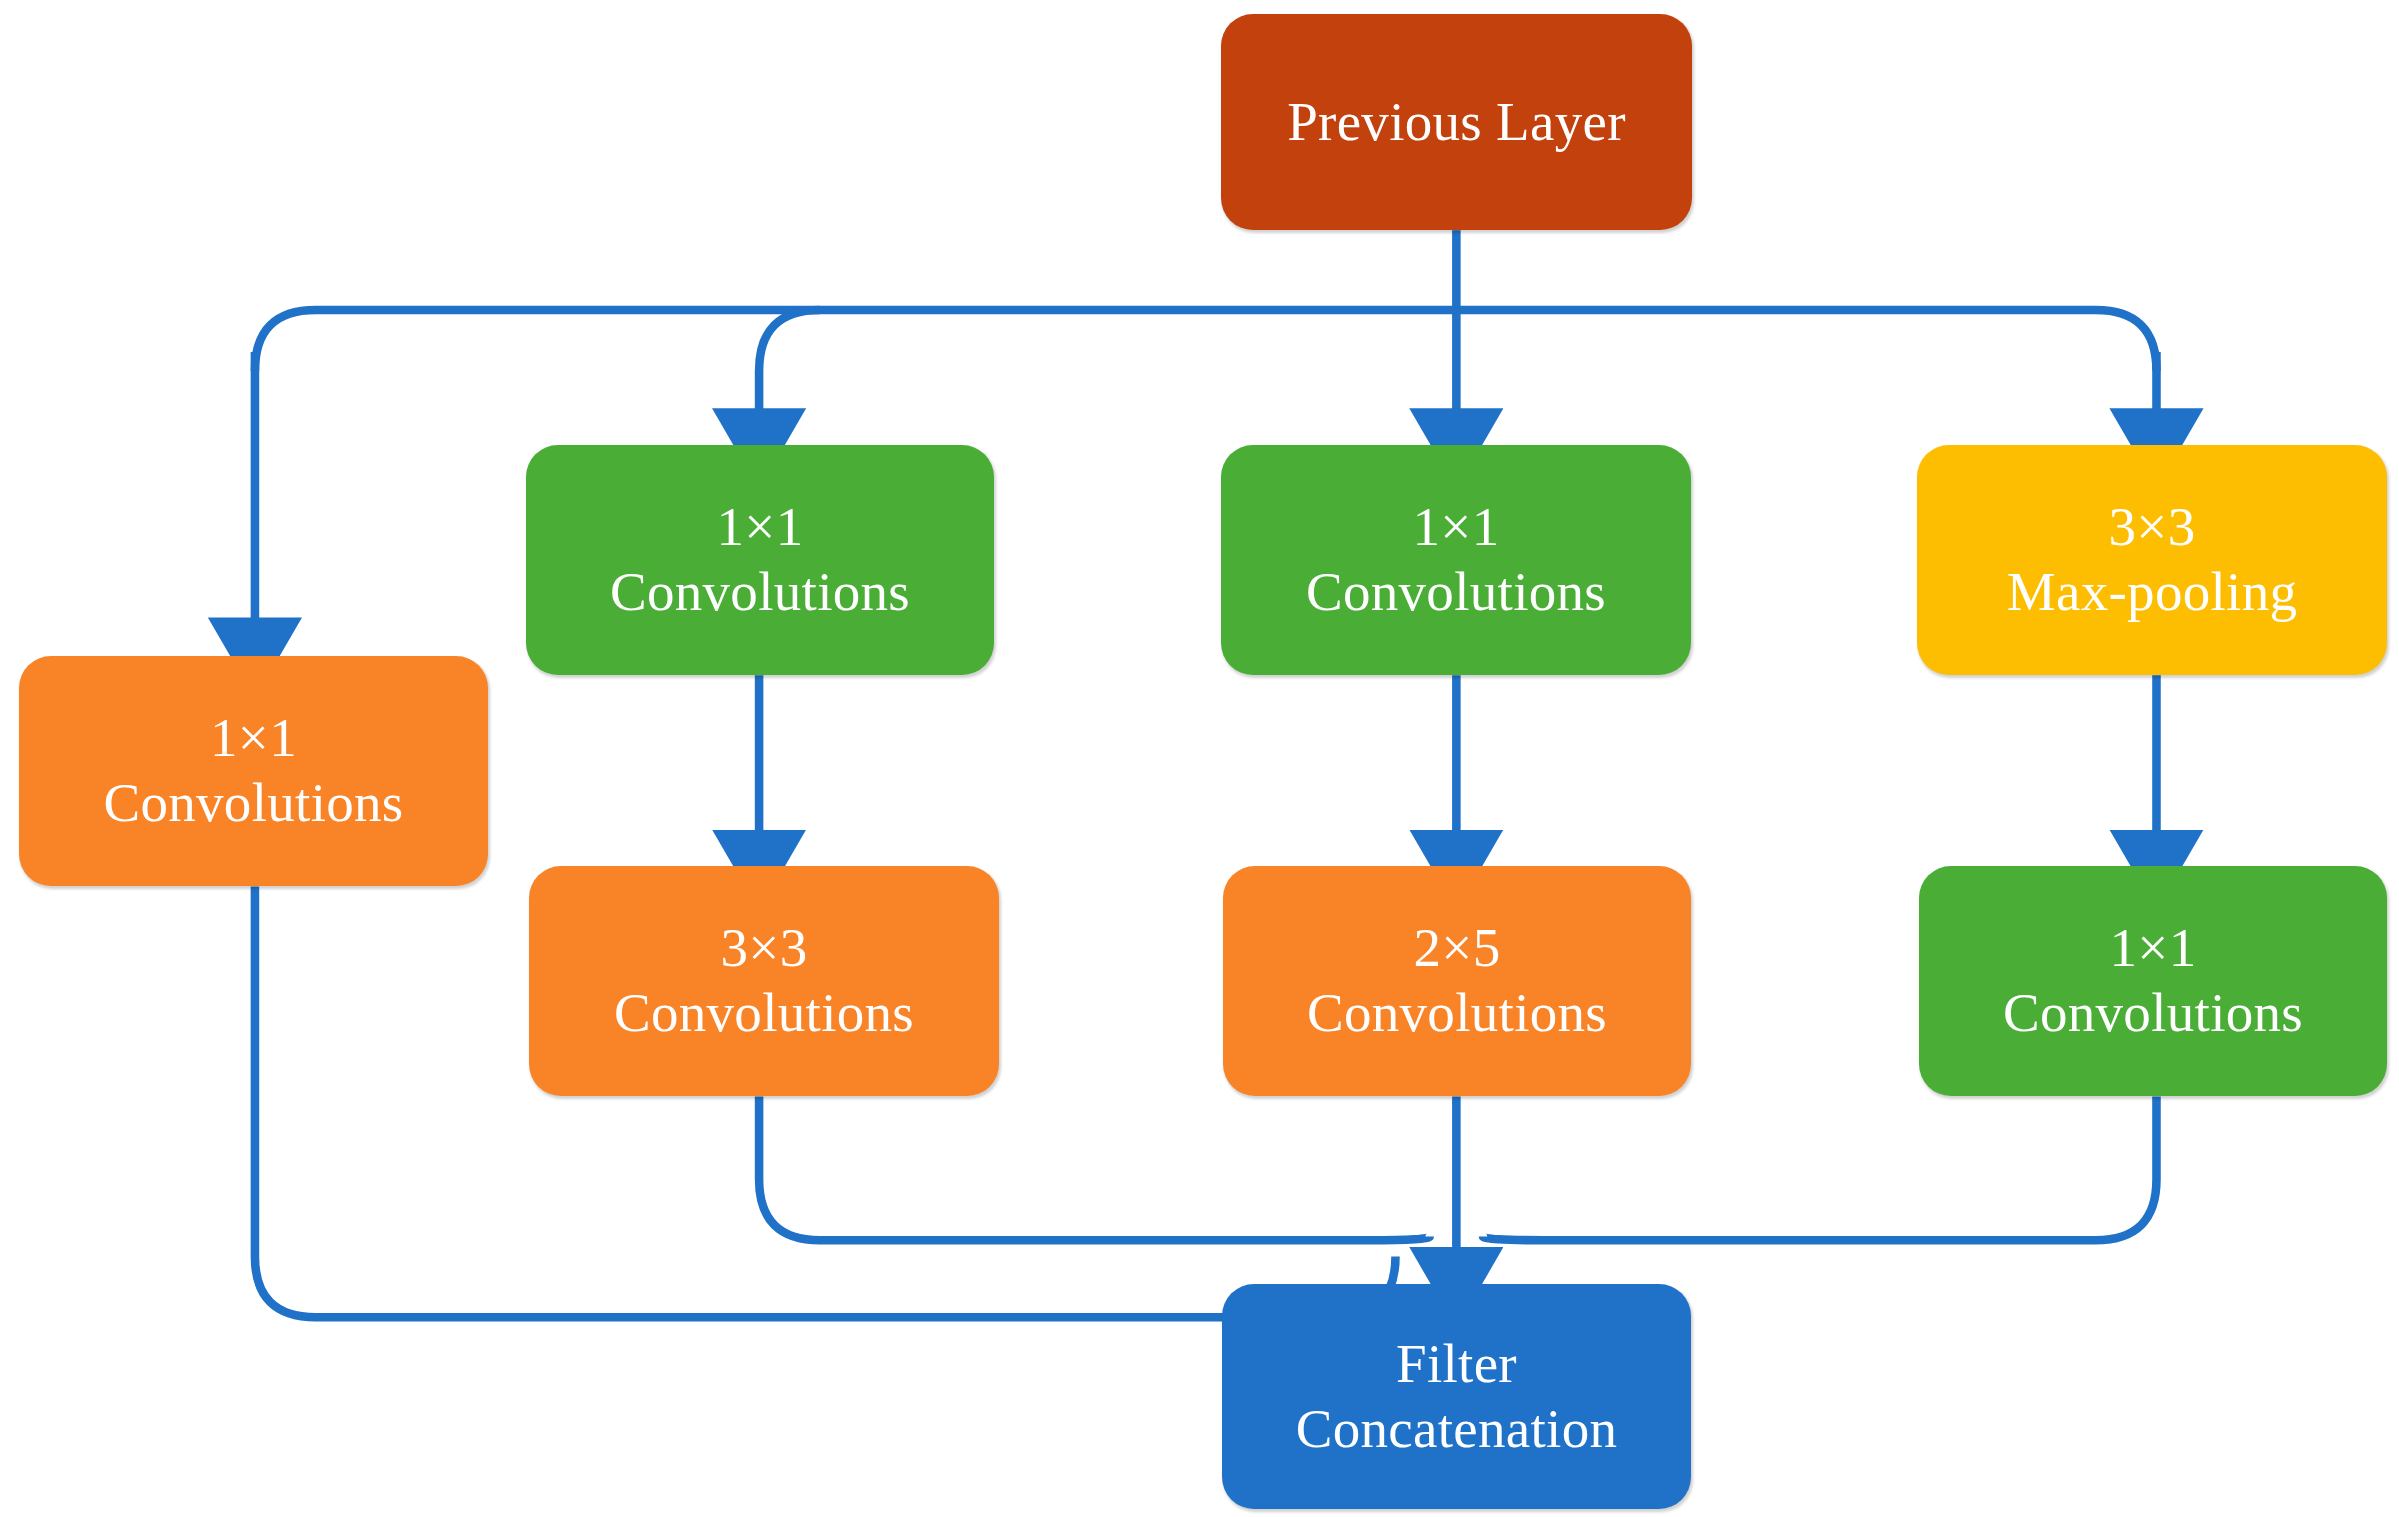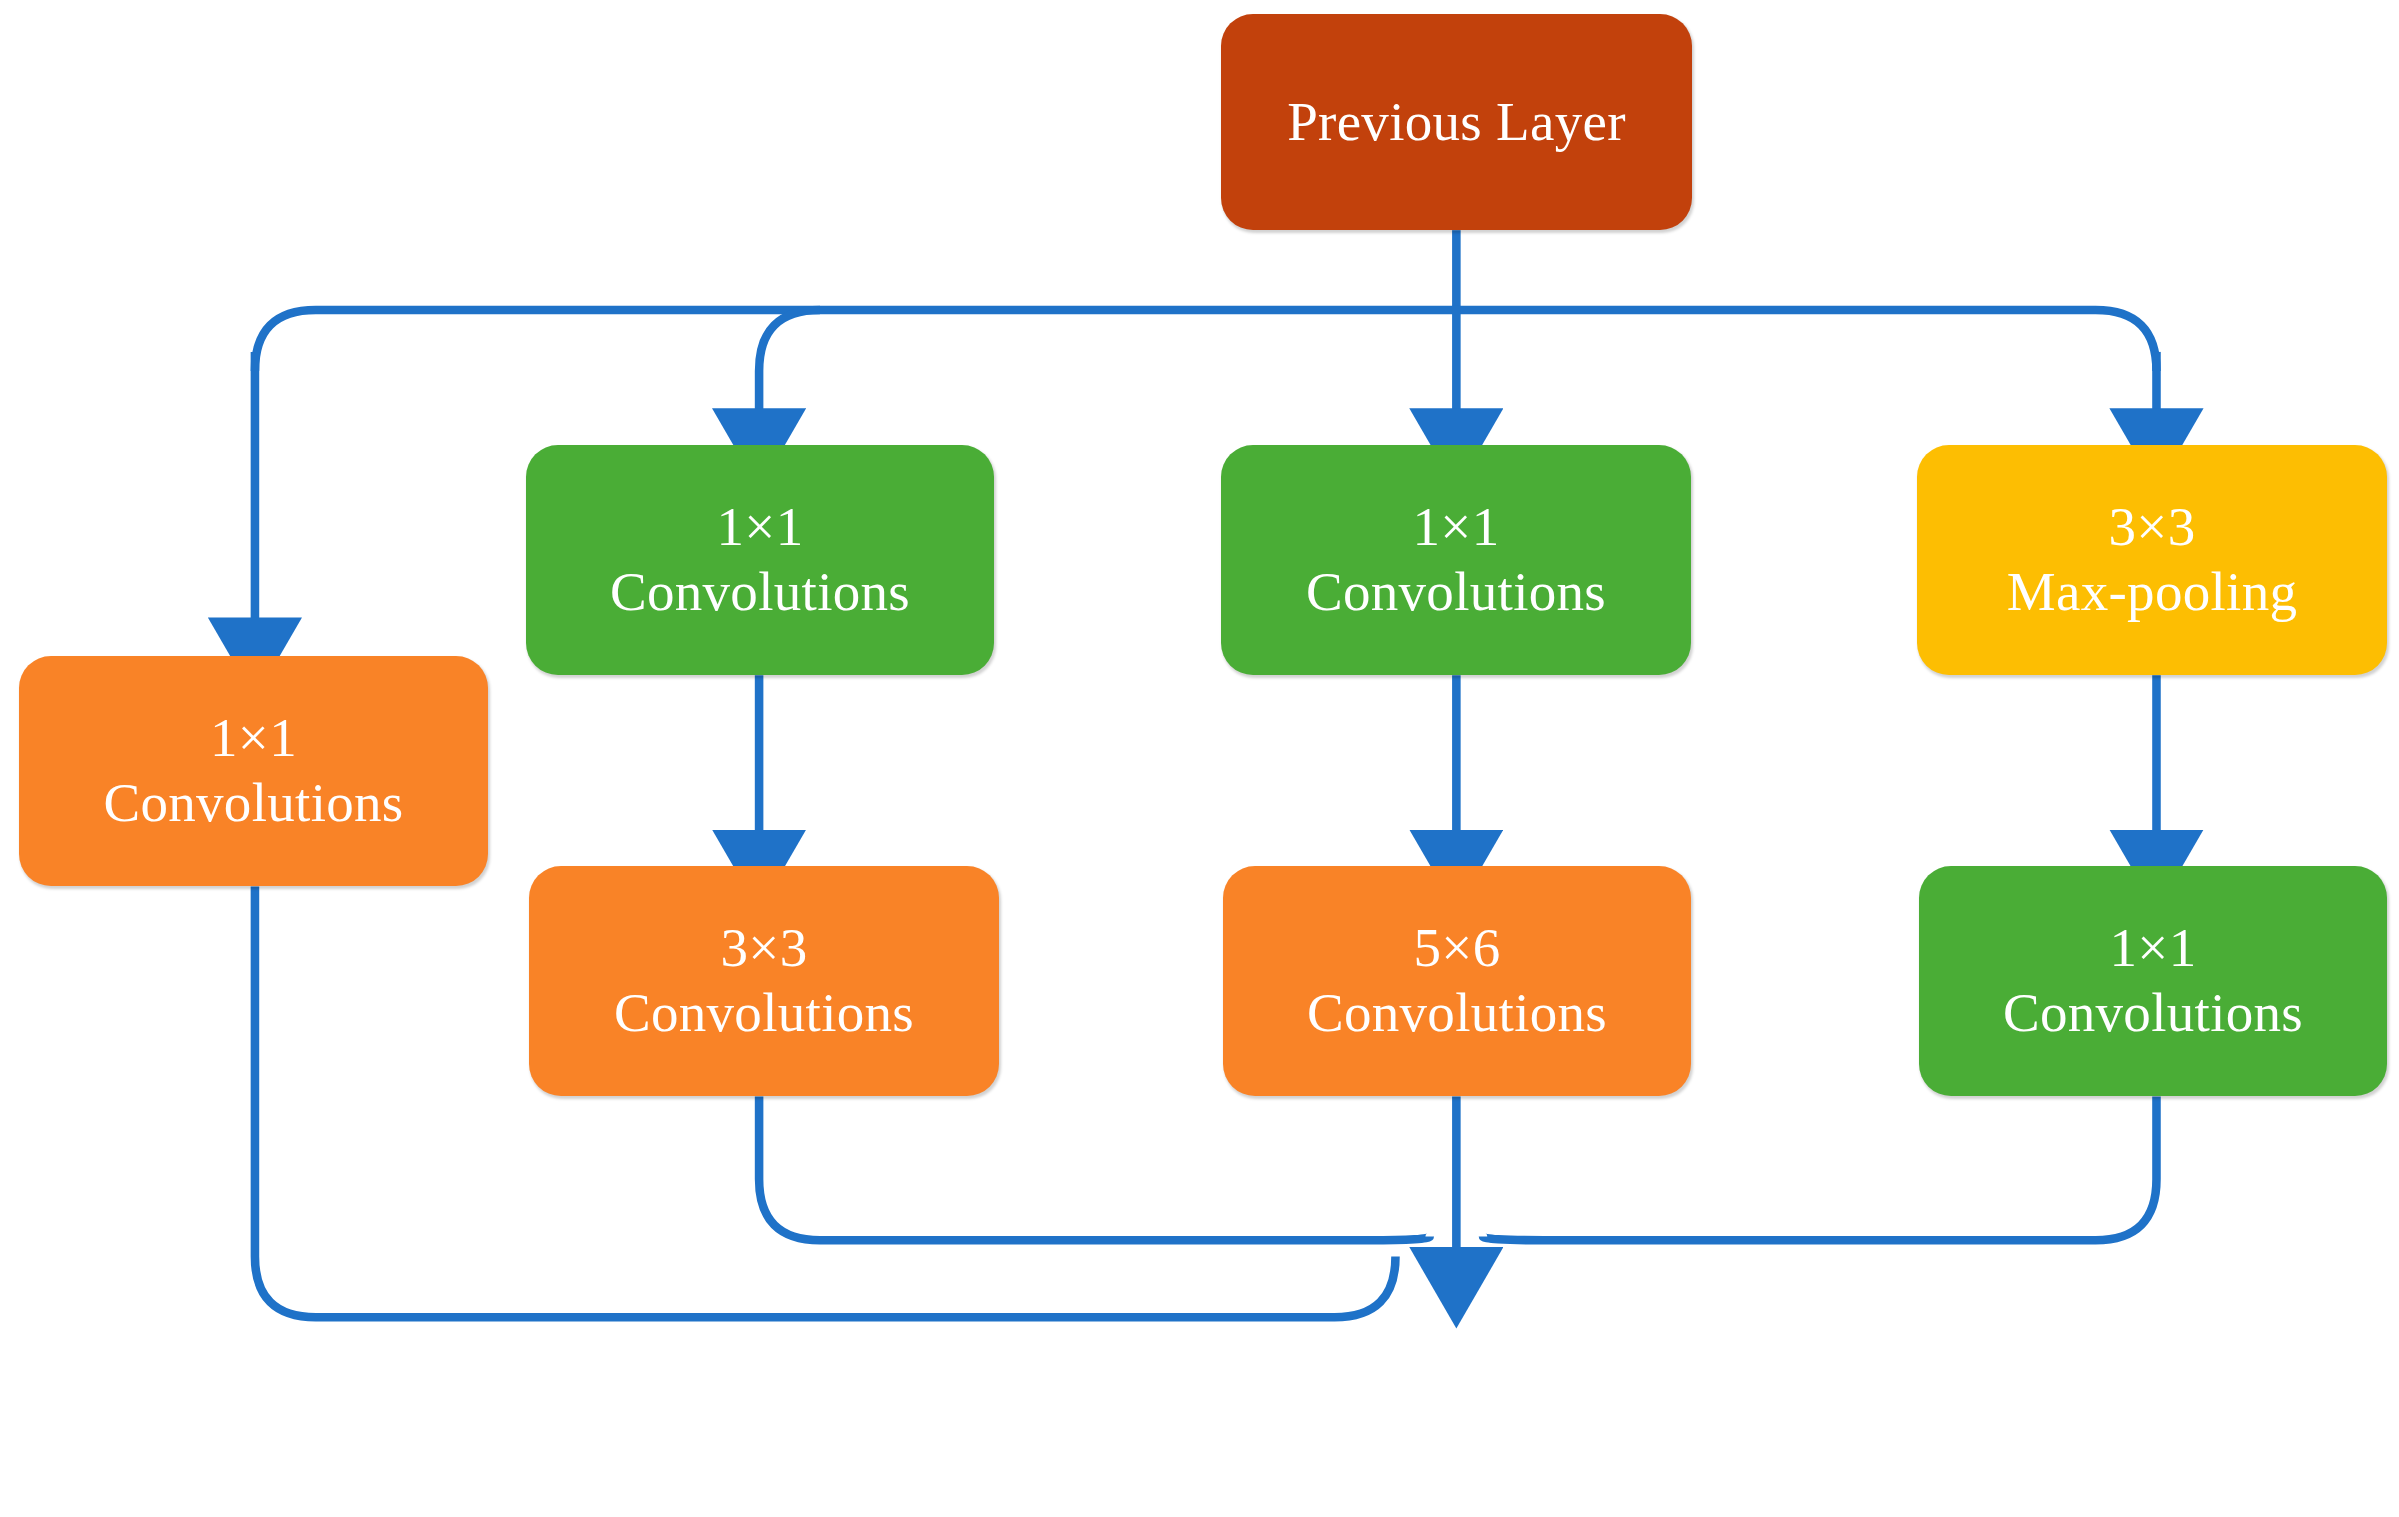--- a/index.html
+++ b/index.html
@@ -86,24 +86,28 @@
     <span class="lbl">3×3
 Max-pooling</span>
   </div>
 
   <div class="node" style="left:529px;top:866px;width:470px;height:230px;background:#f98327;">
     <span class="lbl">3×3
 Convolutions</span>
   </div>
 
   <div class="node" style="left:1223px;top:866px;width:468px;height:230px;background:#f98327;">
-    <span class="lbl">5×6
+    <span class="lbl">2×5
 Convolutions</span>
   </div>
 
   <div class="node" style="left:1919px;top:866px;width:468px;height:230px;background:#4aad36;">
     <span class="lbl">1×1
 Convolutions</span>
   </div>
 
+  <div class="node" style="left:1222px;top:1284px;width:469px;height:225px;background:#1f72c8;">
+    <span class="lbl">Filter
+Concatenation</span>
+  </div>
 
 </div>
 
 
 </body></html>

